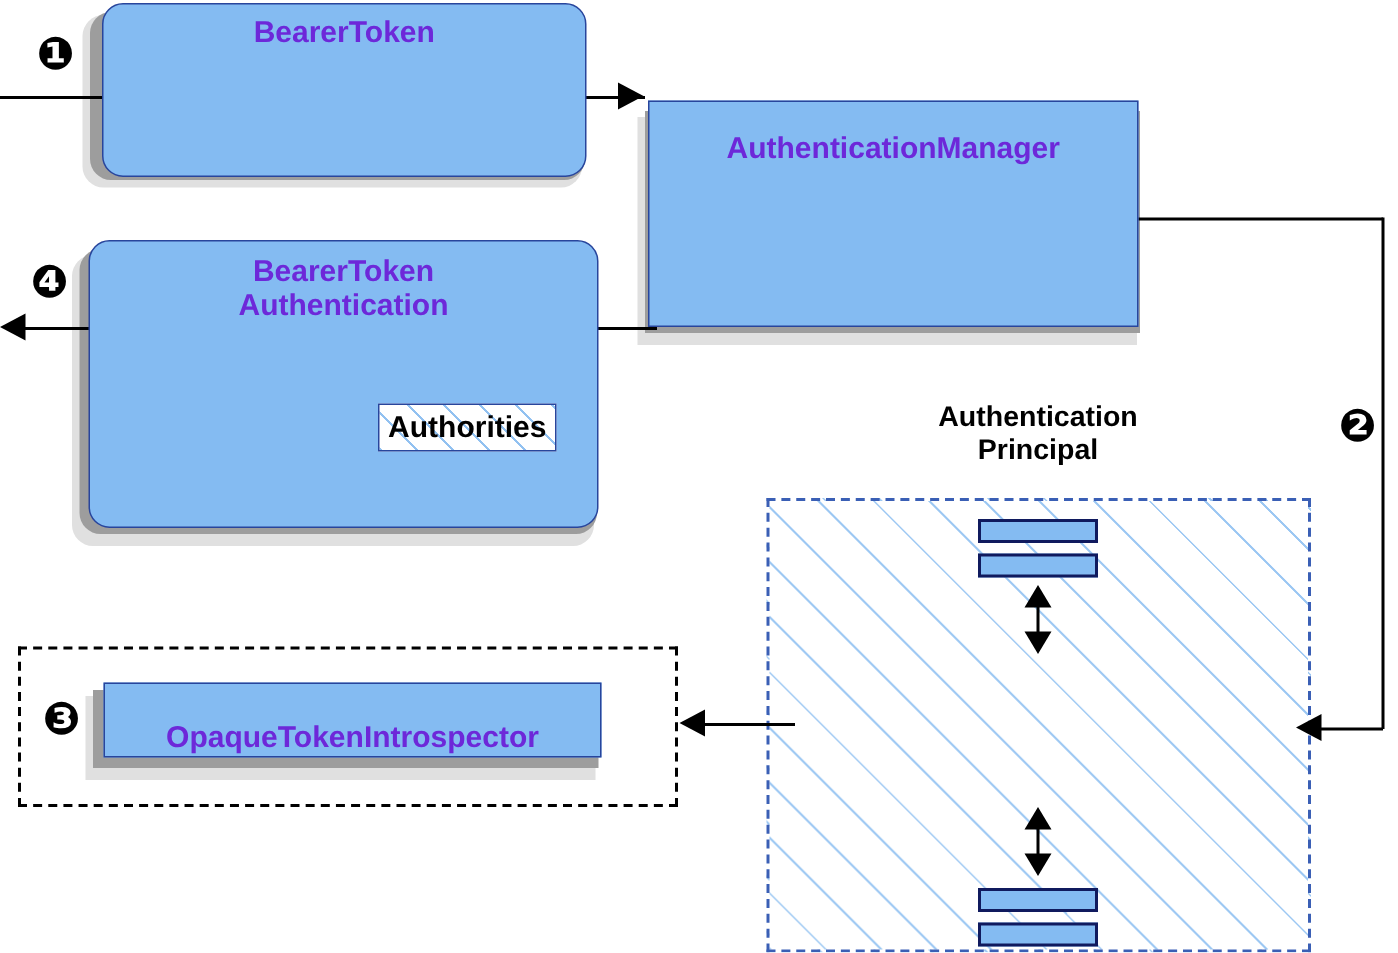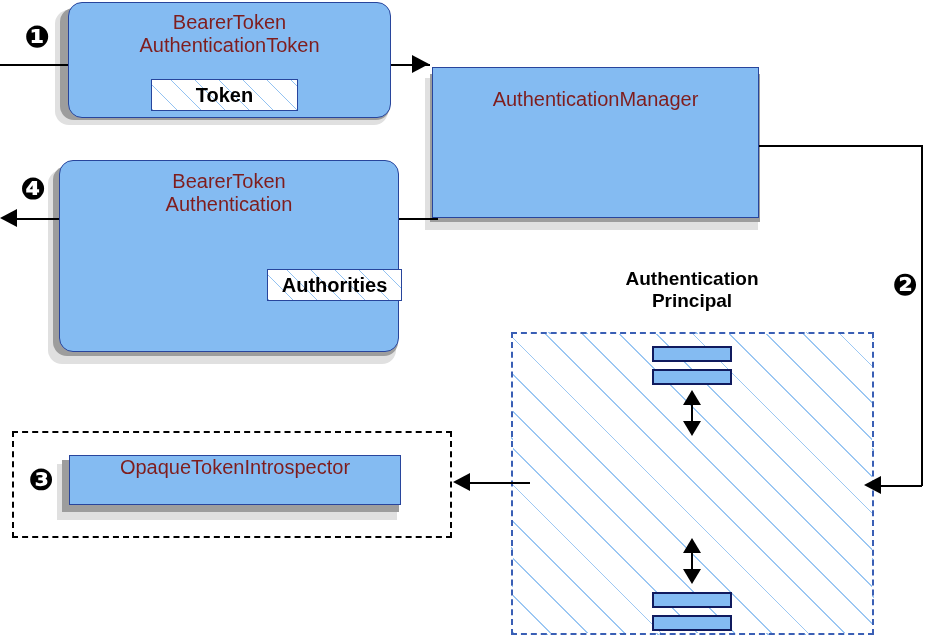--- a/index.html
+++ b/index.html
@@ -17,22 +17,22 @@
     background: #ffffff;
     overflow: hidden;
   }
 
   
   .node {
     position: absolute;
     box-sizing: border-box;
     background: #84bbf2;
     border: 1.6px solid #28459c;
-    color: #7f1d1d;
-    font-weight: normal;
+    color: #6d28d9;
+    font-weight: bold;
     text-align: center;
     line-height: 1.15;
     z-index: 5;
   }
   .node.rounded { border-radius: 14px; }
 
   
   .shadow {
     position: absolute;
     background: #9d9d9d;
@@ -219,47 +219,43 @@
 
   <div class="barstack" style="left:652px; top:592px;">
     <div class="bar"></div>
     <div class="bar"></div>
   </div>
 
   <div class="dashed-black" style="left:12px; top:431px; width:440px; height:107px;"></div>
 
   <div class="shadow2" style="left:57px; top:464px; width:340px; height:56px;"></div>
   <div class="shadow" style="left:62px; top:460px; width:337px; height:52px;"></div>
-  <div class="node" style="left:69px; top:455px; width:332px; height:50px; font-size:20px; display:flex; align-items:flex-start; justify-content:center;">
+  <div class="node" style="left:69px; top:455px; width:332px; height:50px; font-size:20px; display:flex; align-items:flex-end; justify-content:center;">
     <span>OpaqueTokenIntrospector</span>
   </div>
 
   <div class="shadow2 rounded" style="left:55px; top:10px; width:333px; height:115px;"></div>
   <div class="shadow rounded" style="left:60px; top:8px; width:330px; height:112px;"></div>
   <div class="node rounded" style="left:68px; top:2px; width:323px; height:116px; font-size:20px; padding-top:8px;">
     <span>BearerToken</span><br>
-    <span>AuthenticationToken</span>
-  </div>
-  <div class="hatchbox" style="left:151px; top:79px; width:147px; height:32px; font-size:20px;">
-    <span>Token</span>
   </div>
 
   <div class="shadow2" style="left:425px; top:78px; width:333px; height:152px;"></div>
   <div class="shadow" style="left:430px; top:74px; width:330px; height:148px;"></div>
   <div class="node" style="left:432px; top:67px; width:327px; height:151px; font-size:20px; padding-top:20px;">
     <span>AuthenticationManager</span>
   </div>
 
   <div class="shadow2 rounded" style="left:48px; top:170px; width:348px; height:194px;"></div>
   <div class="shadow rounded" style="left:53px; top:166px; width:345px; height:190px;"></div>
   <div class="node rounded" style="left:59px; top:160px; width:340px; height:192px; font-size:20px; padding-top:9px;">
     <span>BearerToken</span><br>
     <span>Authentication</span>
   </div>
-  <div class="hatchbox" style="left:252px; top:269px; width:135px; height:32px; font-size:20px; z-index:9;margin-left:15px;">
+  <div class="hatchbox" style="left:252px; top:269px; width:119px; height:32px; font-size:20px; z-index:9;">
     <span>Authorities</span>
   </div>
 
   <div class="badge" style="left:24px; top:24px; background:transparent; color:#000000; font-size:30px; line-height:26px;">❶</div>
   <div class="badge" style="left:20px; top:176px; background:transparent; color:#000000; font-size:30px; line-height:26px;">❹</div>
   <div class="badge" style="left:892px; top:272px; background:transparent; color:#000000; font-size:30px; line-height:26px;">❷</div>
   <div class="badge" style="left:28px; top:467px; background:transparent; color:#000000; font-size:30px; line-height:26px;">❸</div>
 
 </div>
 

